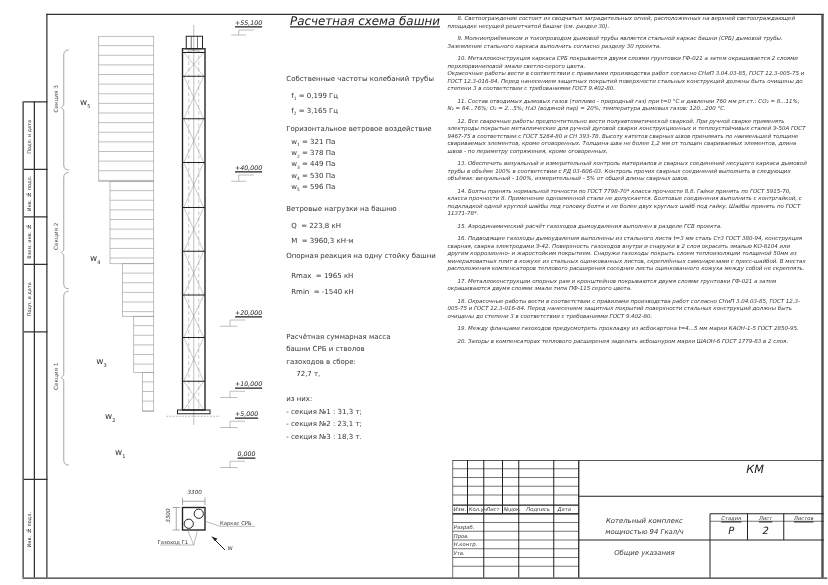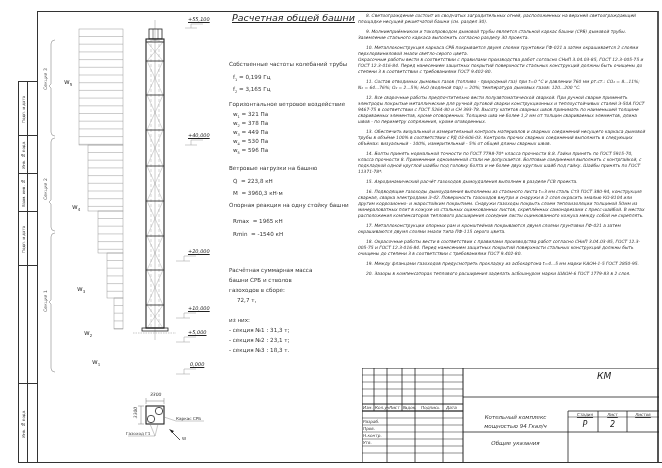--- a/index.html
+++ b/index.html
@@ -188,21 +188,21 @@
 <div class="elev" style="left:188px;top:305px;">+10,000</div>
 <div class="elev" style="left:188px;top:329px;">+5,000</div>
 <div class="elev" style="left:190px;top:361px;">0,000</div>
 
 <div class="abs small-it" style="left:150px;top:392px;font-size:4.5px;">3300</div>
 <div class="abs small-it" style="left:130px;top:410px;font-size:4.5px;transform:rotate(-90deg);">3300</div>
 <div class="abs small-it" style="left:176px;top:416px;font-style:normal;">Каркас СРБ</div>
 <div class="abs small-it" style="left:126px;top:431px;font-style:normal;">Газоход Г1</div>
 <div class="abs small-it" style="left:182px;top:436px;font-style:normal;">W</div>
 
-<div class="abs title">Расчетная общей башни</div>
+<div class="abs title">Расчетная схема башни</div>
 
 <div class="abs calc" style="left:229px;top:62px;">Собственные частоты колебаний трубы</div>
 <div class="abs calc" style="left:233px;top:75px;"><span>f</span><sub style="font-size:3.5px">1</sub> <span>= 0,199 Гц</span></div>
 <div class="abs calc" style="left:233px;top:87px;"><span>f</span><sub style="font-size:3.5px">2</sub> <span>= 3,165 Гц</span></div>
 
 <div class="abs calc" style="left:229px;top:102px;">Горизонтальное ветровое воздействие</div>
 <div class="abs calc" style="left:233px;top:112px;"><span>w</span><sub style="font-size:3.5px">1</sub> <span>= 321 Па</span></div>
 <div class="abs calc" style="left:233px;top:121px;"><span>w</span><sub style="font-size:3.5px">2</sub> <span>= 378 Па</span></div>
 <div class="abs calc" style="left:233px;top:130px;"><span>w</span><sub style="font-size:3.5px">3</sub> <span>= 449 Па</span></div>
 <div class="abs calc" style="left:233px;top:139px;"><span>w</span><sub style="font-size:3.5px">4</sub> <span>= 530 Па</span></div>

